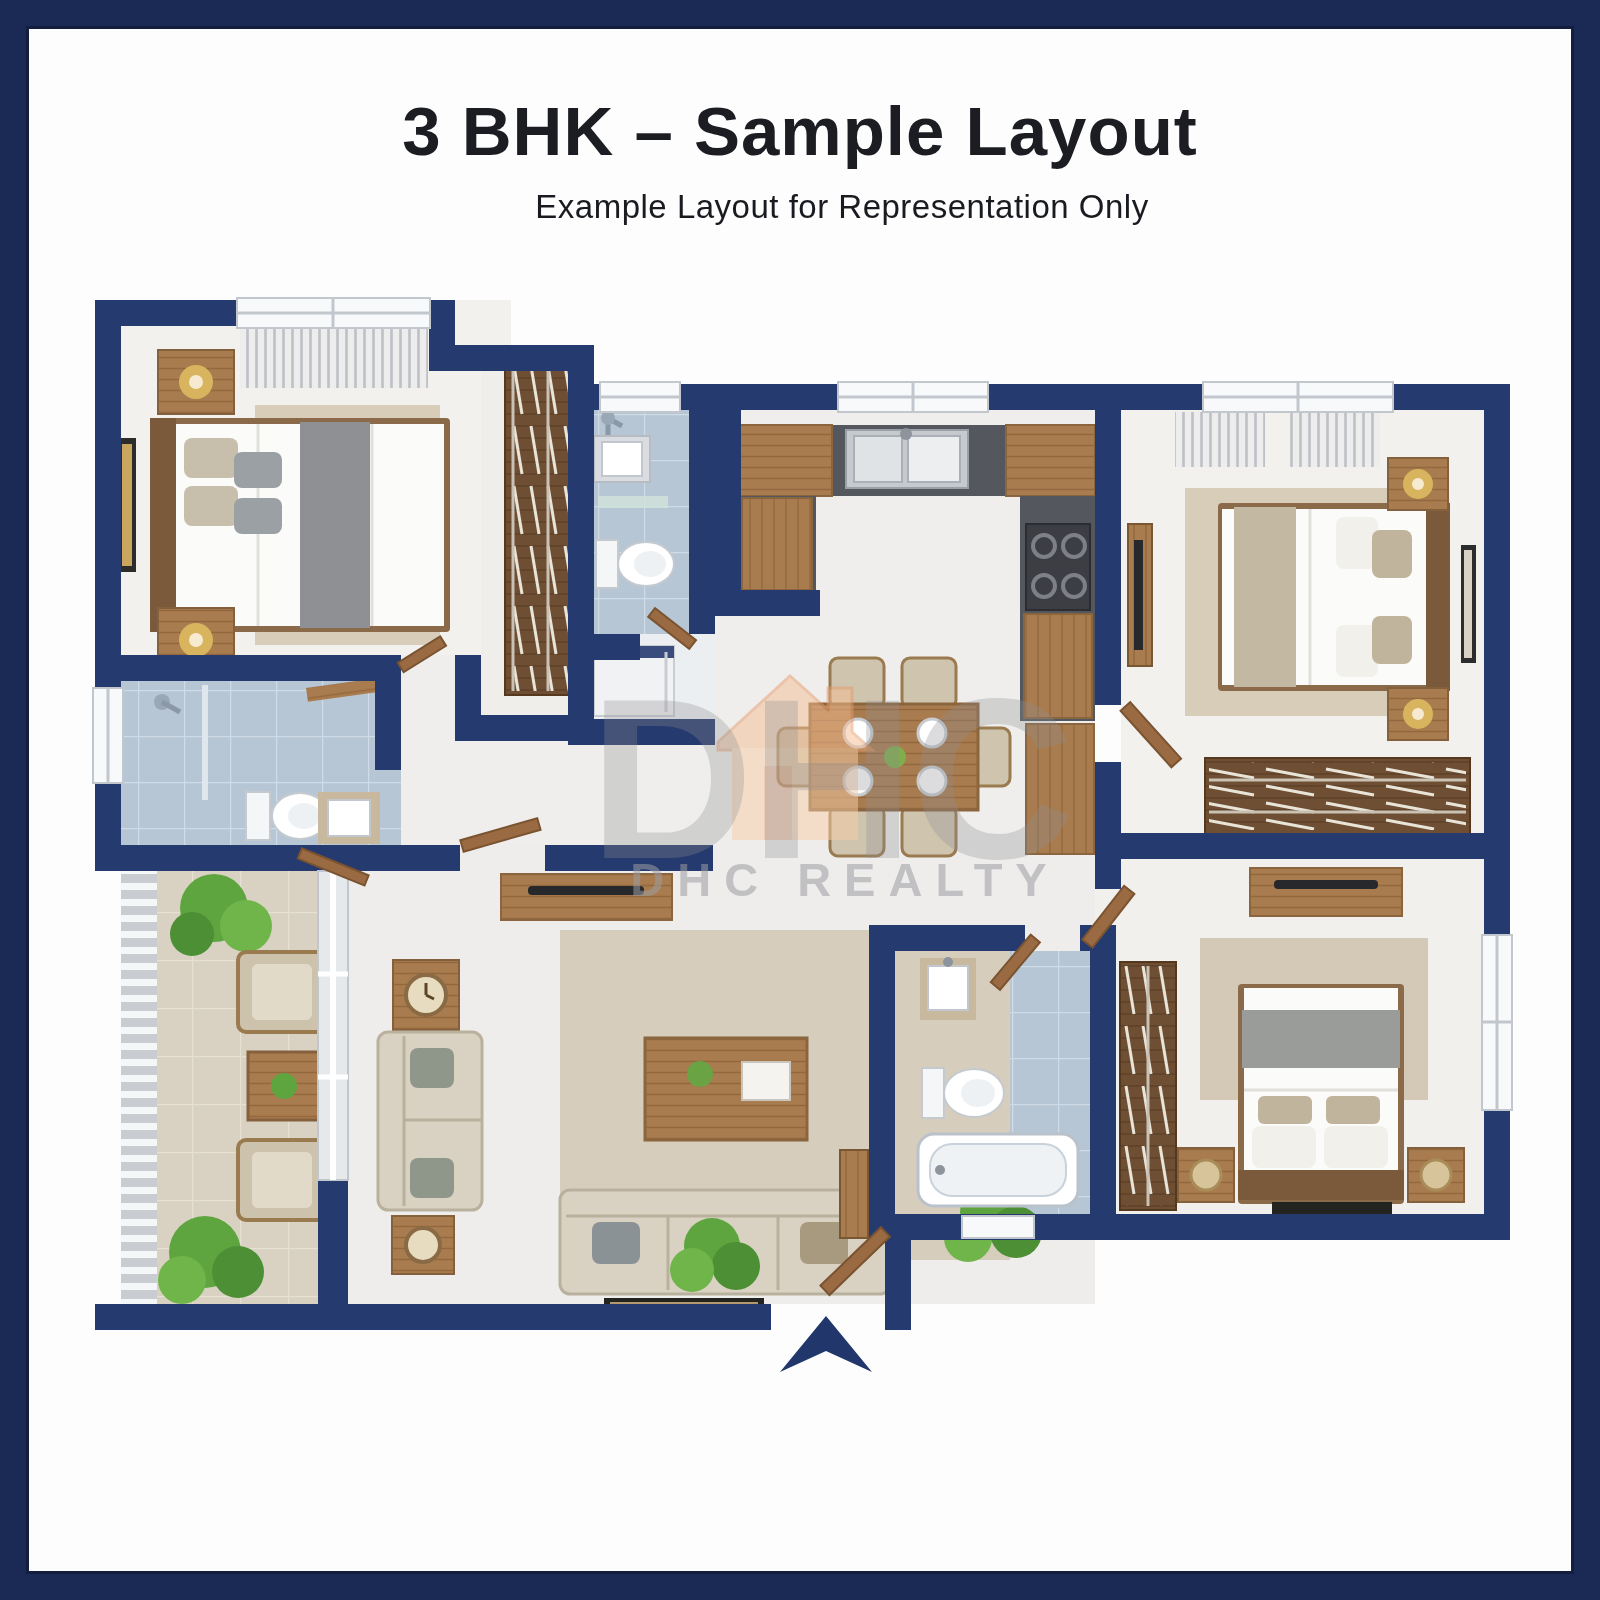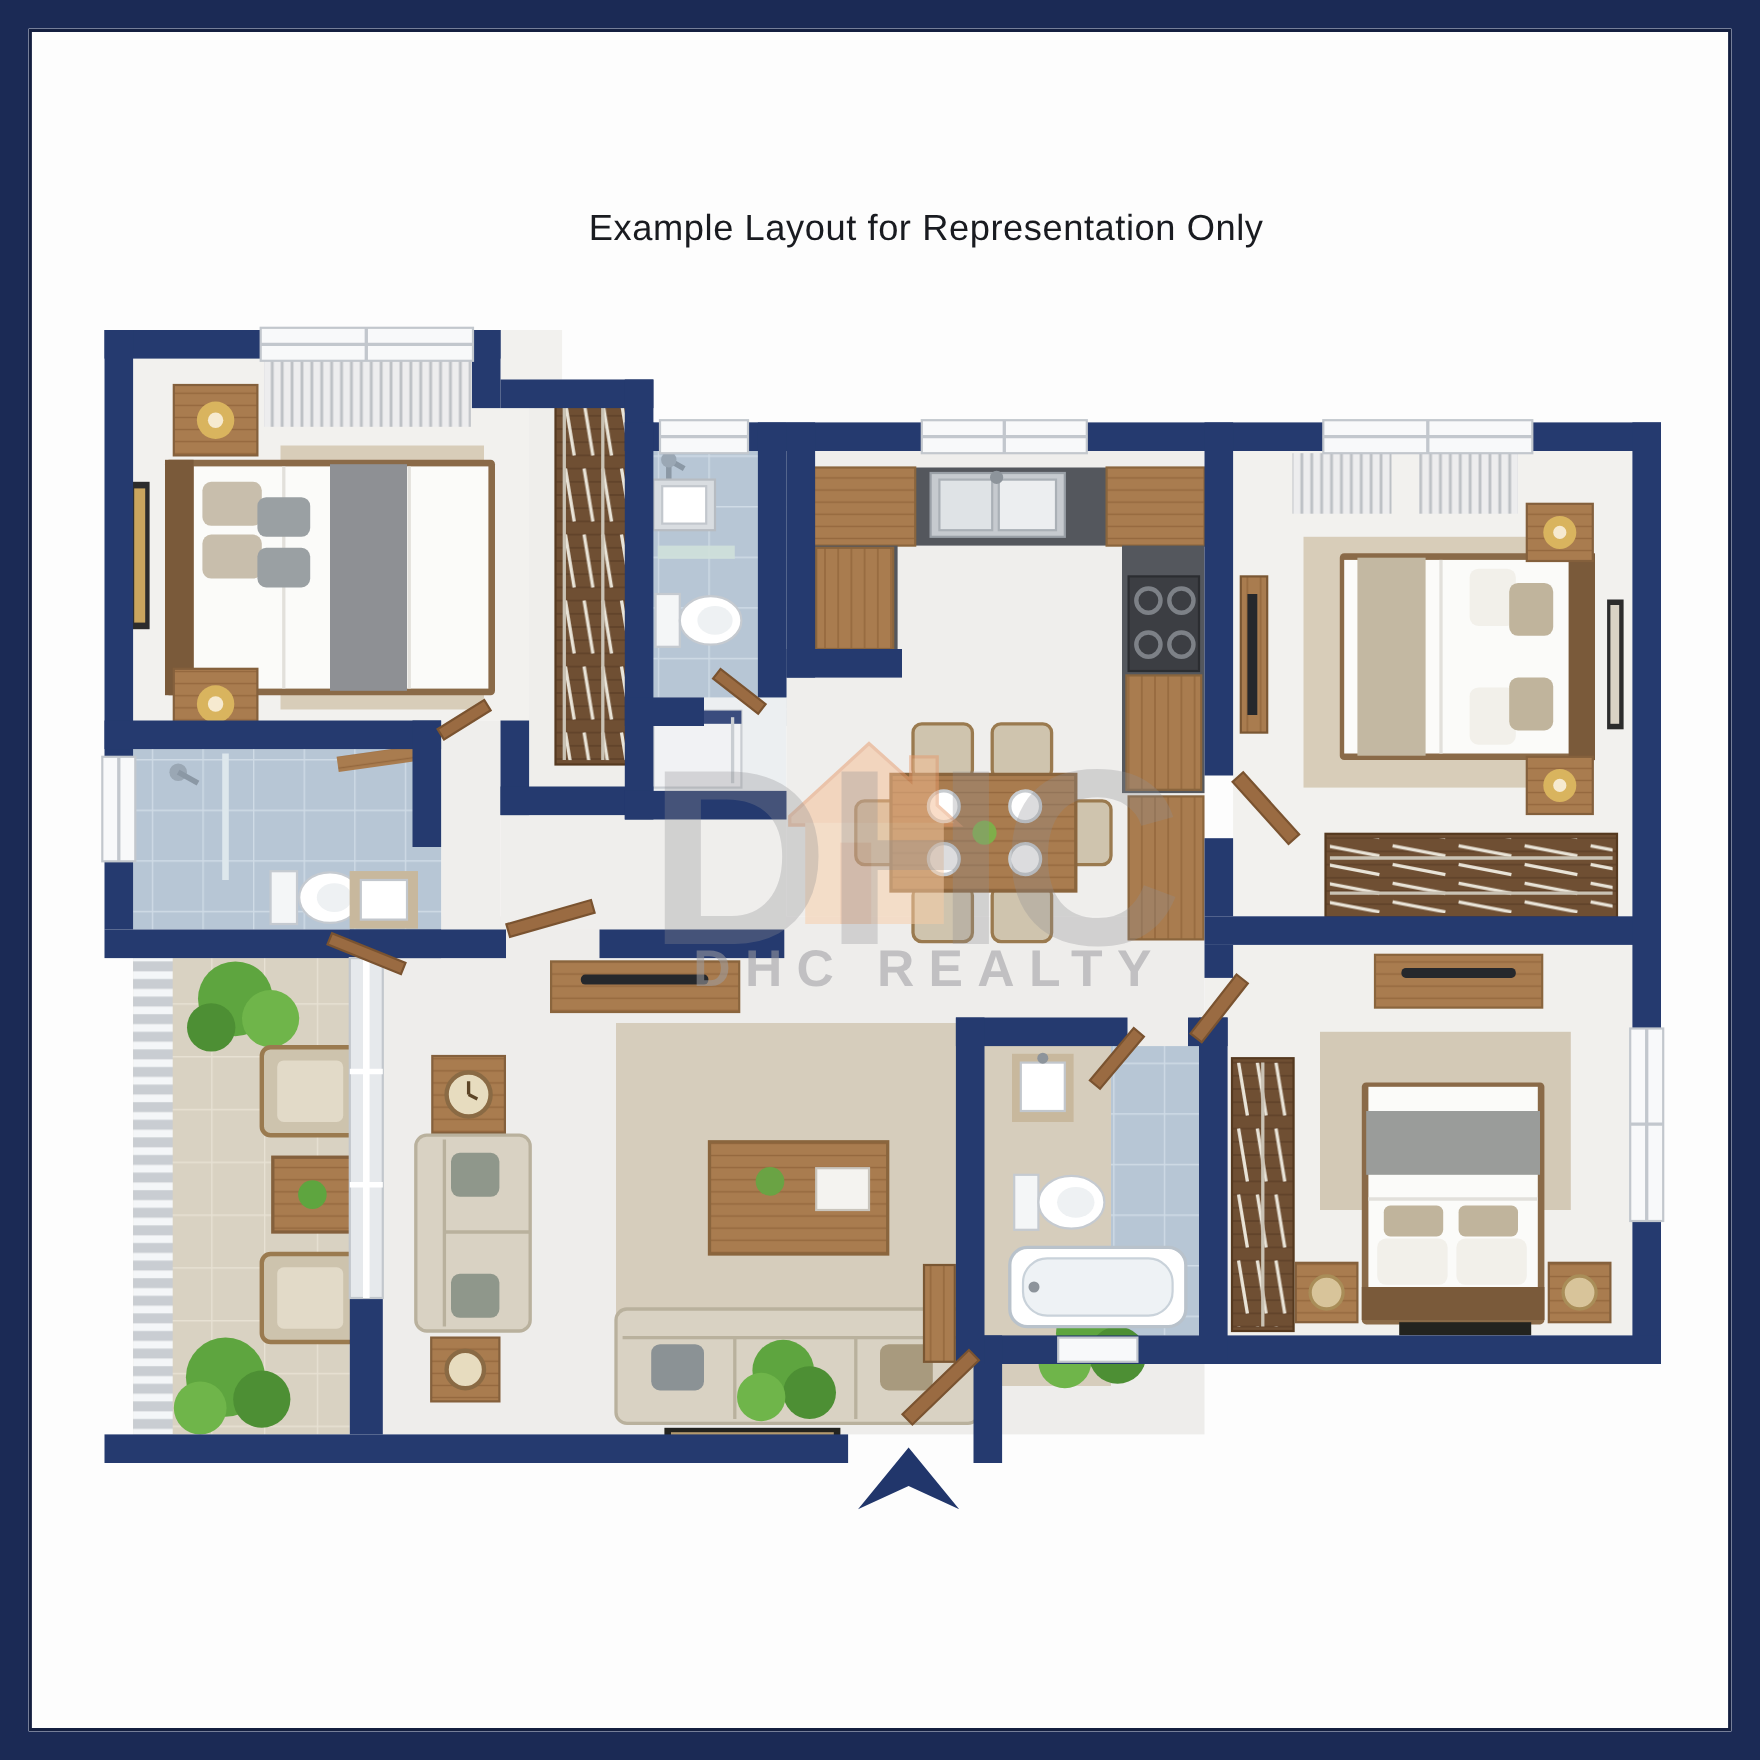--- a/index.html
+++ b/index.html
@@ -15,20 +15,21 @@
   .wm-big{font-family:"Liberation Sans",sans-serif;font-size:228px;font-weight:700;
           fill:#8f8f93;opacity:0.30;letter-spacing:-4px;}
   .wm-brand{font-family:"Liberation Sans",sans-serif;font-size:47px;font-weight:700;
           fill:#9d9da1;opacity:0.55;letter-spacing:13px;}
 </style>
 </head>
 <body>
 
 <div class="page">
   <div class="frame"></div>
+  <div class="title">3 BHK – Sample Layout</div>
   <div class="subtitle">Example Layout for Representation Only</div>
 
   <svg class="plan" viewBox="0 272 1600 1128">
     <defs>
       <pattern id="tileBlue" width="46" height="46" patternUnits="userSpaceOnUse">
         <rect width="46" height="46" fill="#b7c6d5"></rect>
         <path d="M0 0H46M0 0V46" stroke="#cfdbe6" stroke-width="2.5"></path>
       </pattern>
       <pattern id="tileBeige" width="48" height="48" patternUnits="userSpaceOnUse">
         <rect width="48" height="48" fill="#d9d2c2"></rect>

